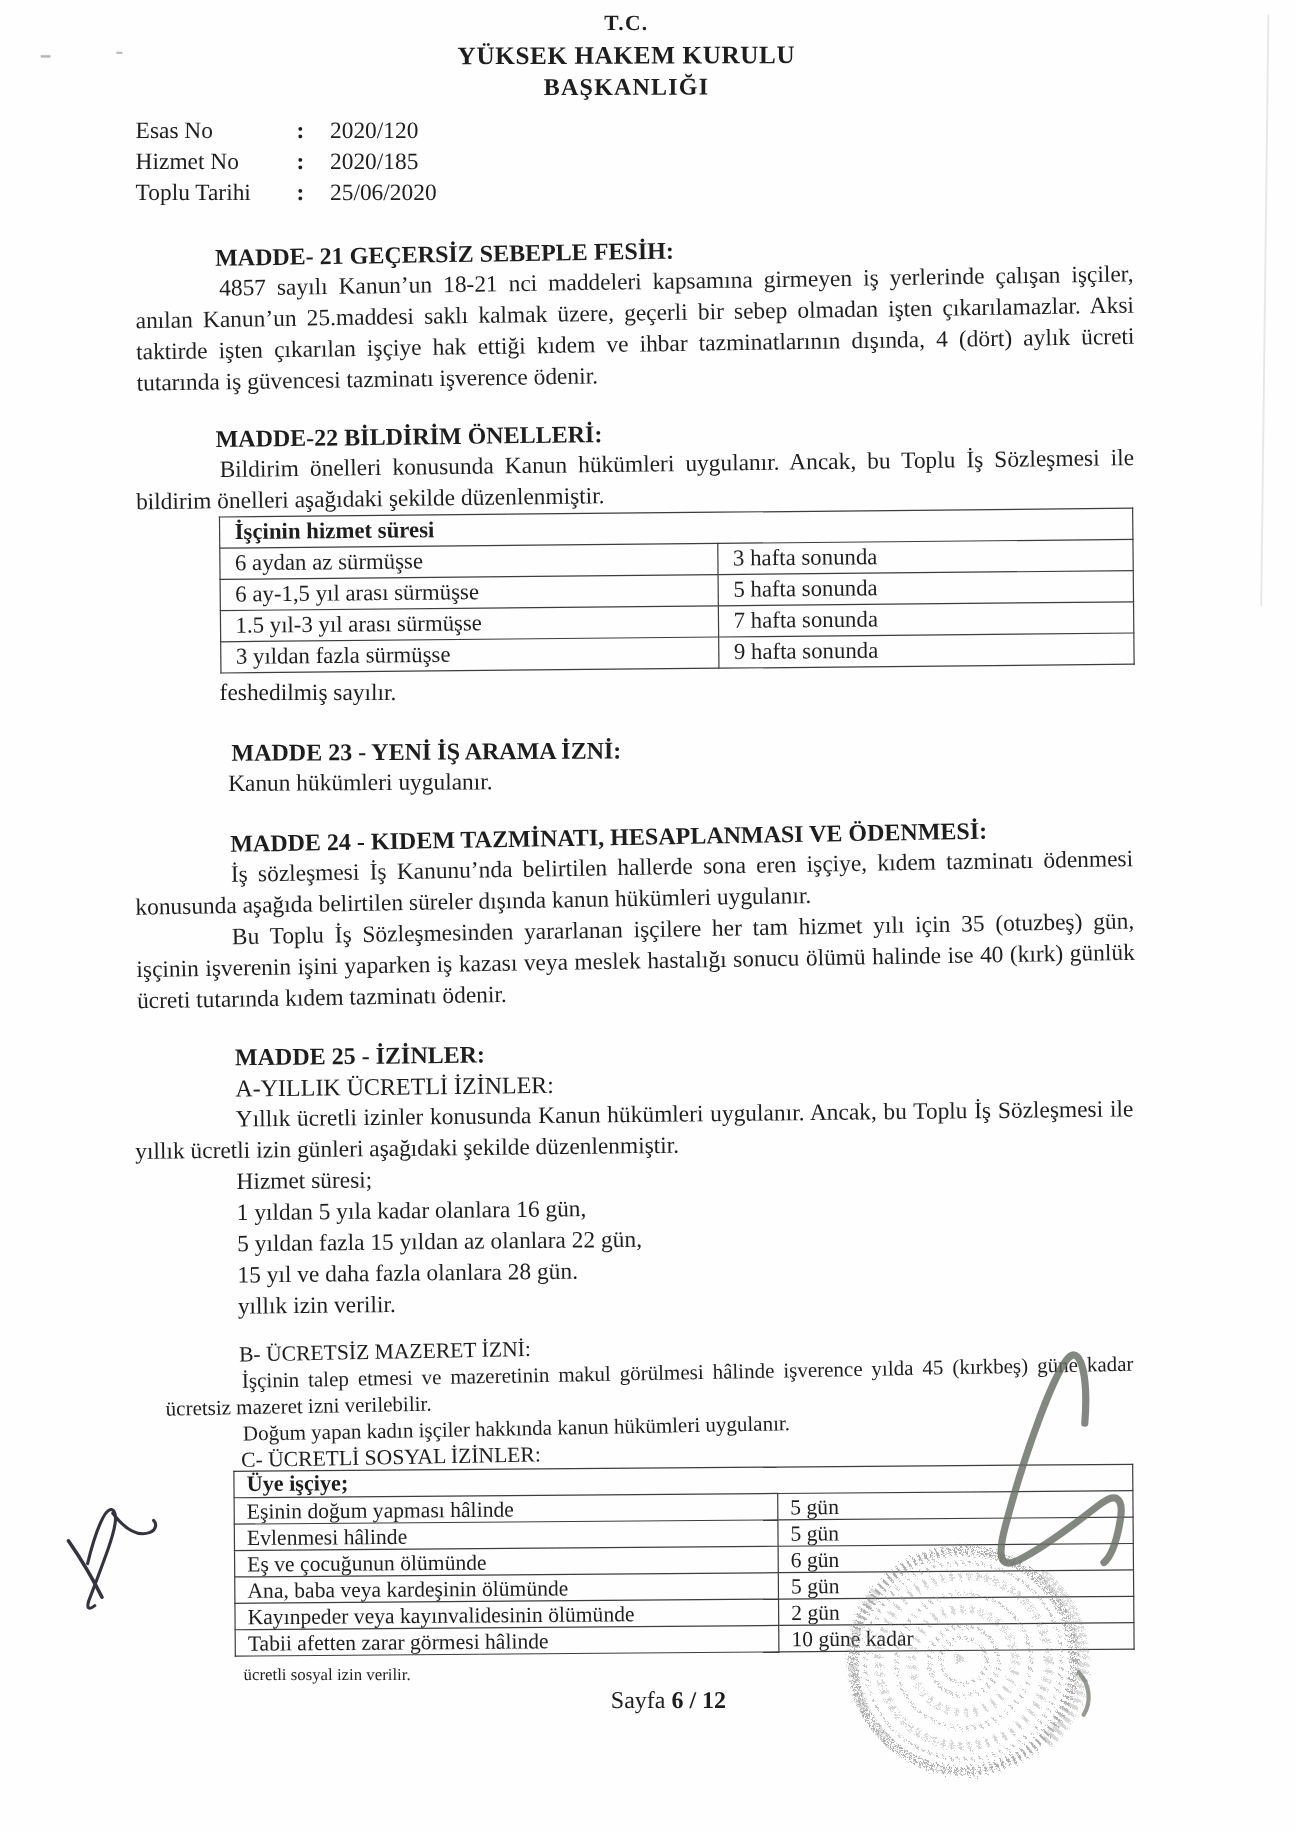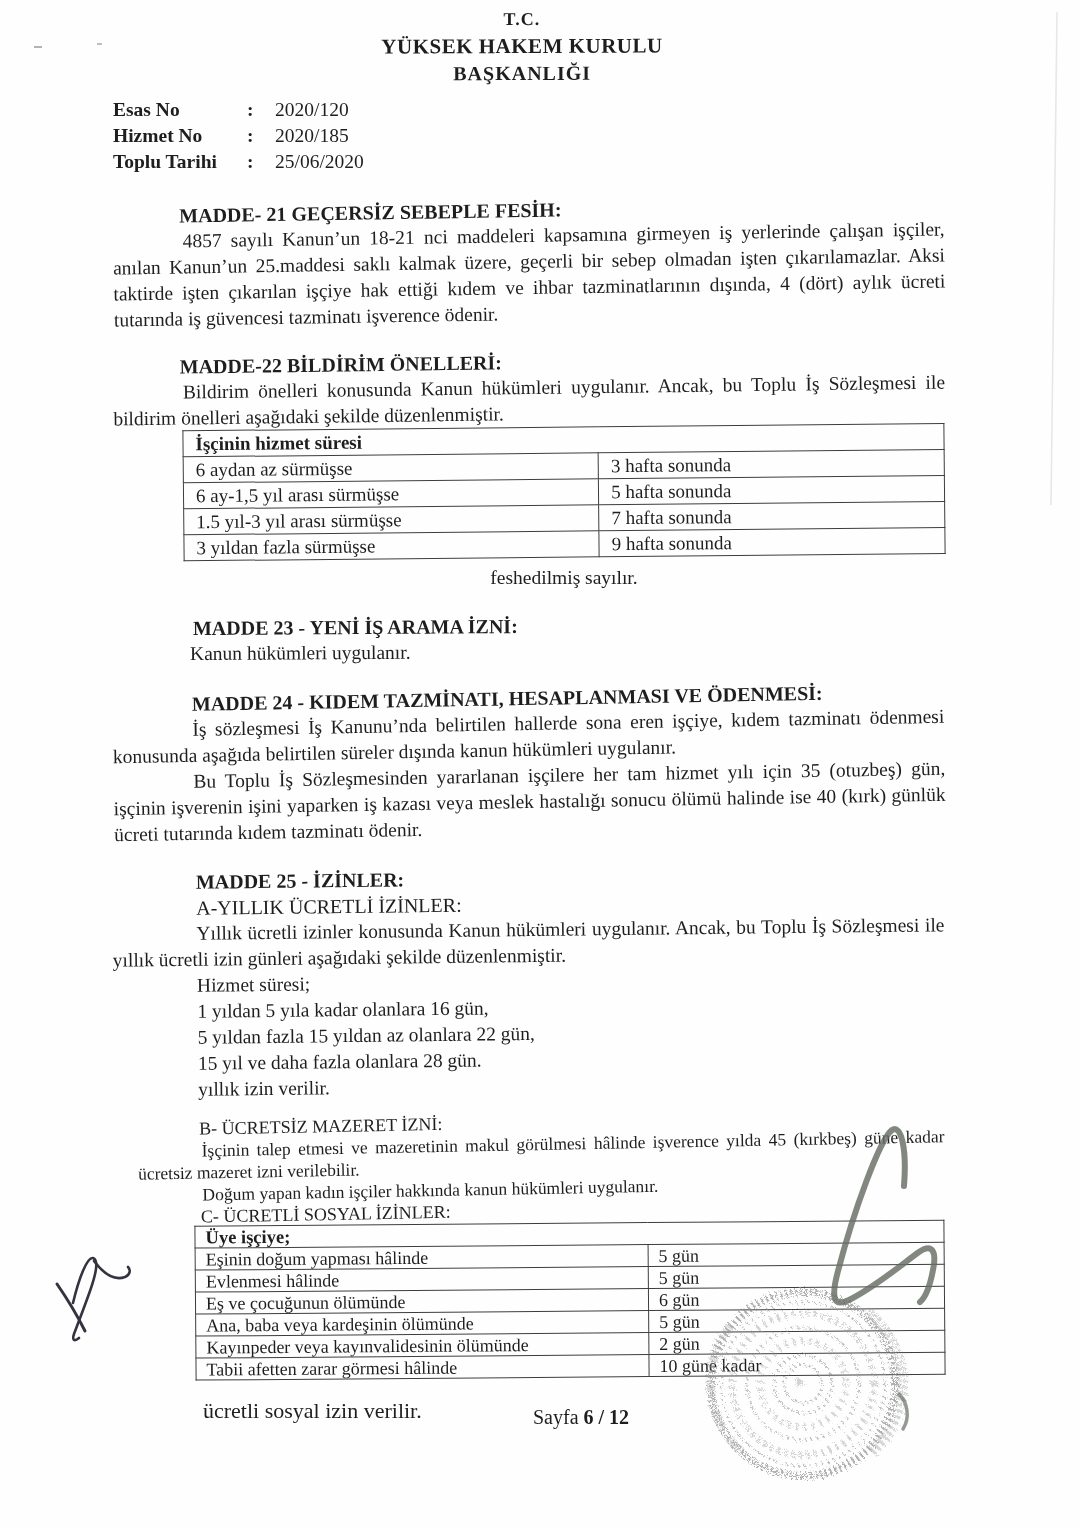--- a/index.html
+++ b/index.html
@@ -4,60 +4,60 @@
 <style>
   html,body{margin:0;padding:0;background:#ffffff;}
   .page{position:relative;width:1080px;height:1527px;background:#fffefe;overflow:hidden;
         font-family:"Liberation Serif","DejaVu Serif",serif;color:#1e1e1e;}
   .letterhead{padding-top:8px;text-align:center;transform:translateX(-18px) rotate(-0.2deg);}
   .lh1{font-weight:bold;font-size:18px;letter-spacing:1px;line-height:22px;}
   .lh2{font-weight:bold;font-size:21px;letter-spacing:.5px;line-height:26px;margin-top:3px;}
   .lh3{font-weight:bold;font-size:20px;letter-spacing:1px;line-height:24px;margin-top:2px;}
   .case-info{margin:14px 0 0 113px;}
   .ci-row{display:flex;height:26px;font-size:19.5px;}
-  .ci-label{width:134px;font-weight:bold;}
+  .ci-label{width:134px;font-weight:normal;}
   .ci-colon{width:28px;font-weight:bold;}
   .content{margin:0 135px 0 113px;font-size:19.5px;line-height:26px;}
   .content p{margin:0;}
   .title{font-weight:bold;font-size:20px;line-height:26px;white-space:nowrap;}
   .just{text-align:justify;}
   .s21{margin-top:20px;transform:rotate(-0.9deg);}
   .s21 .title{margin-left:67px;}
   .s21 p{text-indent:70px;}
   .s22{margin-top:22px;transform:rotate(-0.75deg);}
   .s22 .title{margin-left:67px;}
   .s22 p{text-indent:70px;}
   .tblwrap1{transform:rotate(-0.55deg);}
   table{border-collapse:collapse;}
   .tbl1{margin-left:70px;width:762px;font-size:19px;}
   .tbl1 td{border:1.6px solid #3d3d3d;height:25px;line-height:24px;padding:0 0 0 12px;}
   .tbl1 .c1{width:417px;} .tbl1 .c2{width:345px;}
   .th{font-weight:bold;}
-  .fesh{margin-left:70px;margin-top:7px;text-align:center;}
+  .fesh{margin-left:70px;margin-top:7px;}
   .s23{margin-top:22px;transform:rotate(-0.35deg);}
   .s23 .title{margin-left:80px;}
   .s23 p{margin-left:77px;}
   .s24{margin-top:20px;transform:rotate(-1deg);}
   .s24 .title{margin-left:80px;}
   .s24 p{text-indent:80px;}
   .s25{margin-top:24px;transform:rotate(-0.65deg);}
   .s25 .title{margin-left:84px;}
   .subA{margin-left:84px;font-size:20px;line-height:26px;}
   .s25 p.body{text-indent:84px;}
   .alist{margin-left:84px;}
   .sB{margin-top:12px;margin-left:25px;width:807px;font-size:17.5px;line-height:22px;transform:rotate(-1.1deg);}
   .sB .sub{margin-left:62px;font-size:18px;}
   .sB p{text-indent:64px;margin:0;}
   .tblwrap2{transform:rotate(-0.45deg);margin-top:2px;}
   .tbl2{margin-left:82px;width:750px;font-size:18px;}
   .tbl2 td{border:1.5px solid #3d3d3d;height:19px;line-height:18px;padding:1px 0 1px 10px;}
   .tbl2 .c1{width:455px;} .tbl2 .c2{width:295px;}
   .tbl2 .th{font-size:18.5px;}
-  .after2{margin-left:90px;margin-top:20px;font-size:22px;}
-  .footer{position:absolute;left:533px;top:1406px;font-size:20px;}
+  .after2{margin-left:90px;margin-top:6px;font-size:14px;}
+  .footer{position:absolute;left:509px;top:1406px;font-size:20px;}
   .footer b{font-weight:bold;}
   .overlay{position:absolute;left:0;top:0;width:1080px;height:1527px;pointer-events:none;z-index:5;}
 </style>
 </head>
 <body>
 
 <div class="page">
 
   <div class="letterhead">
     <div class="lh1">T.C.</div>

